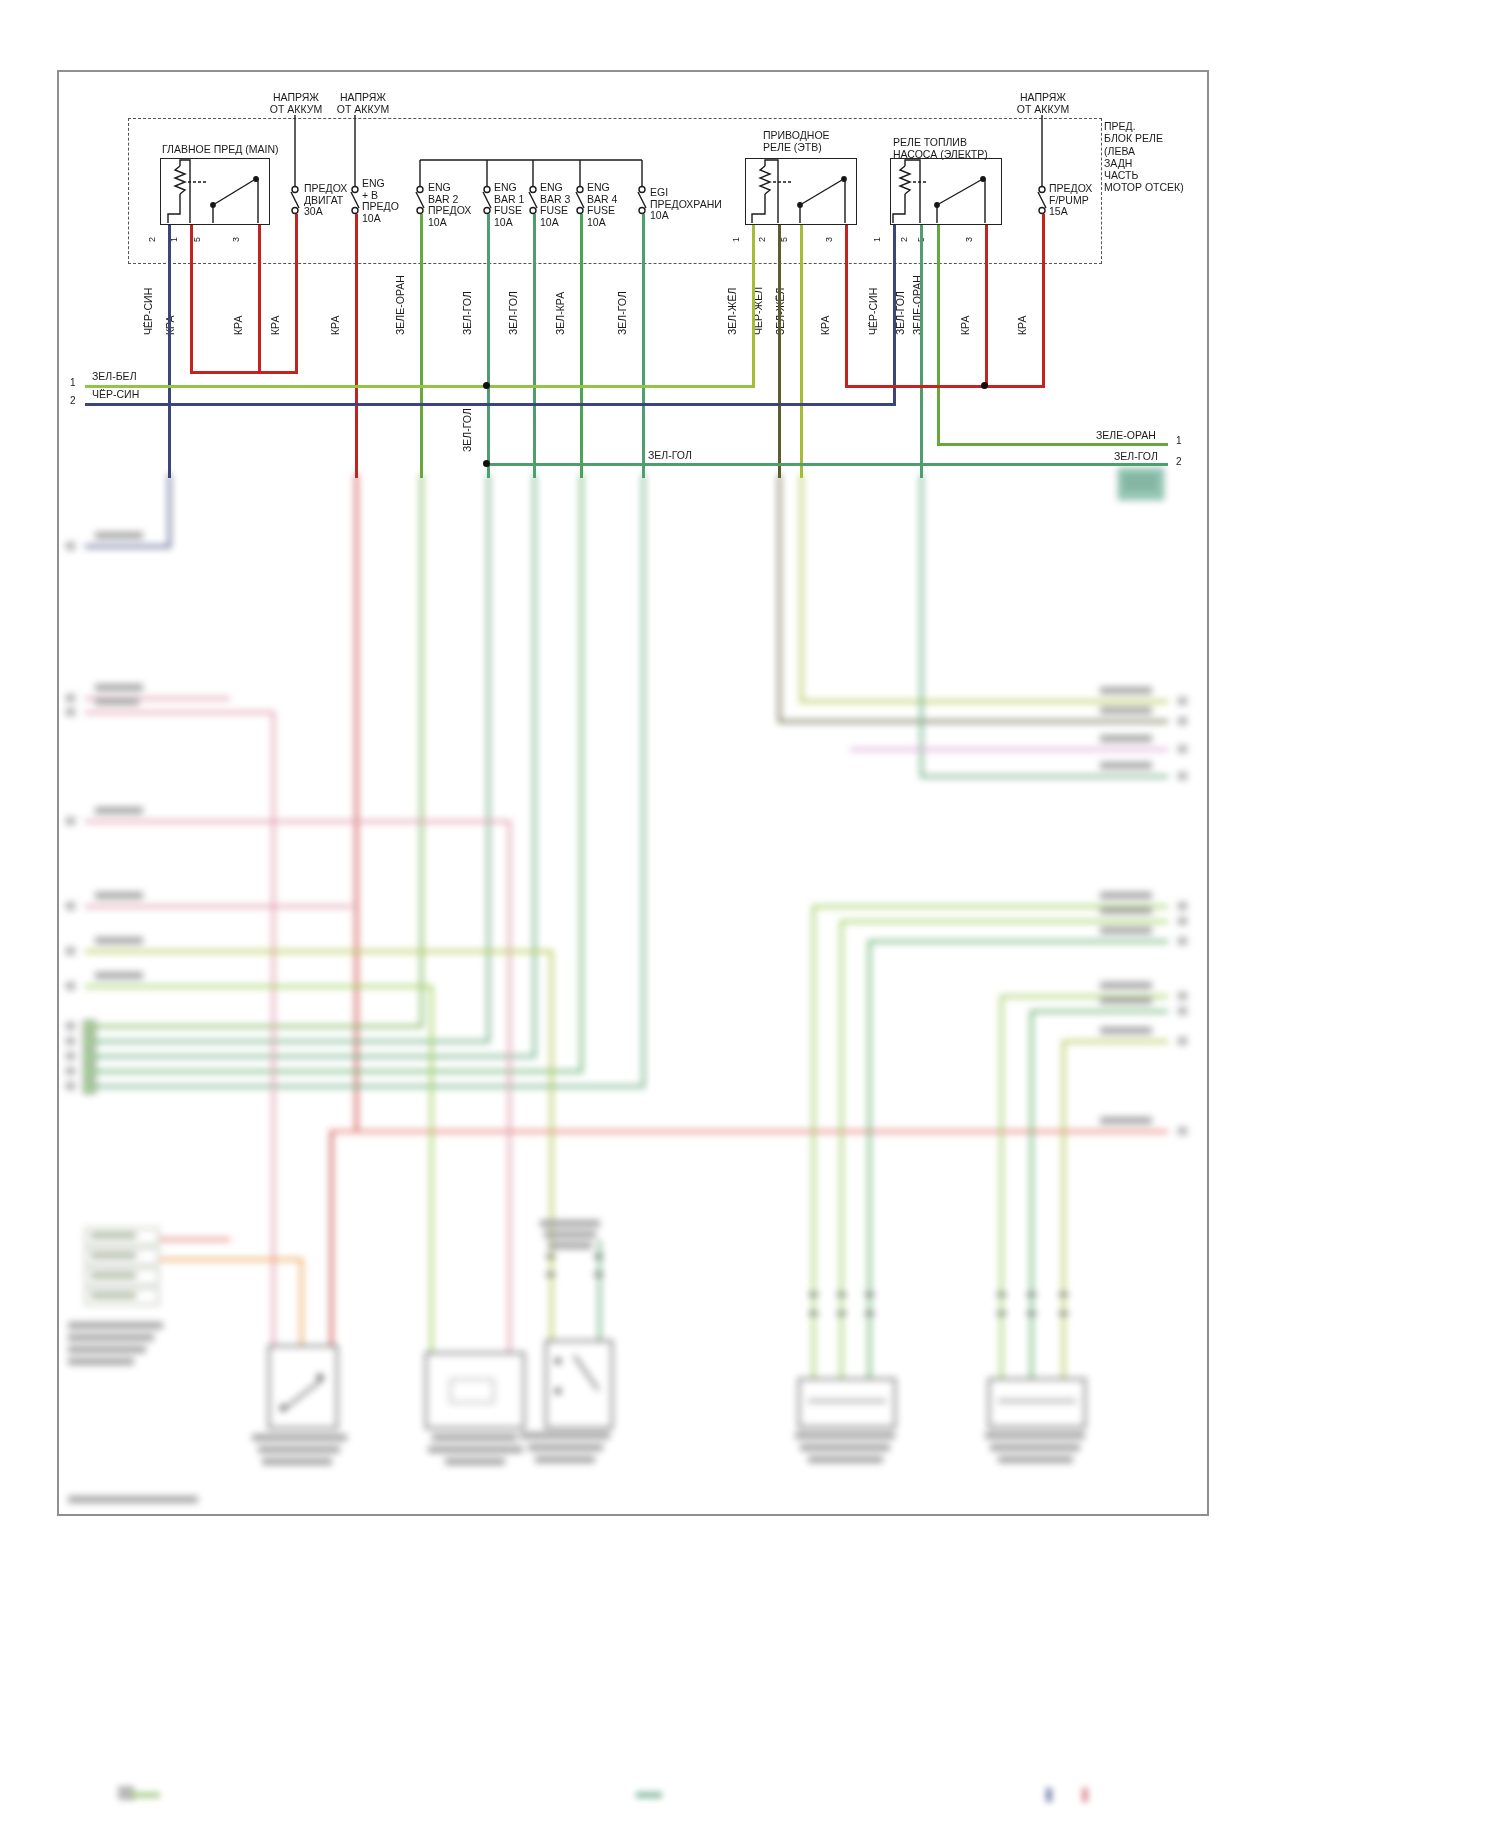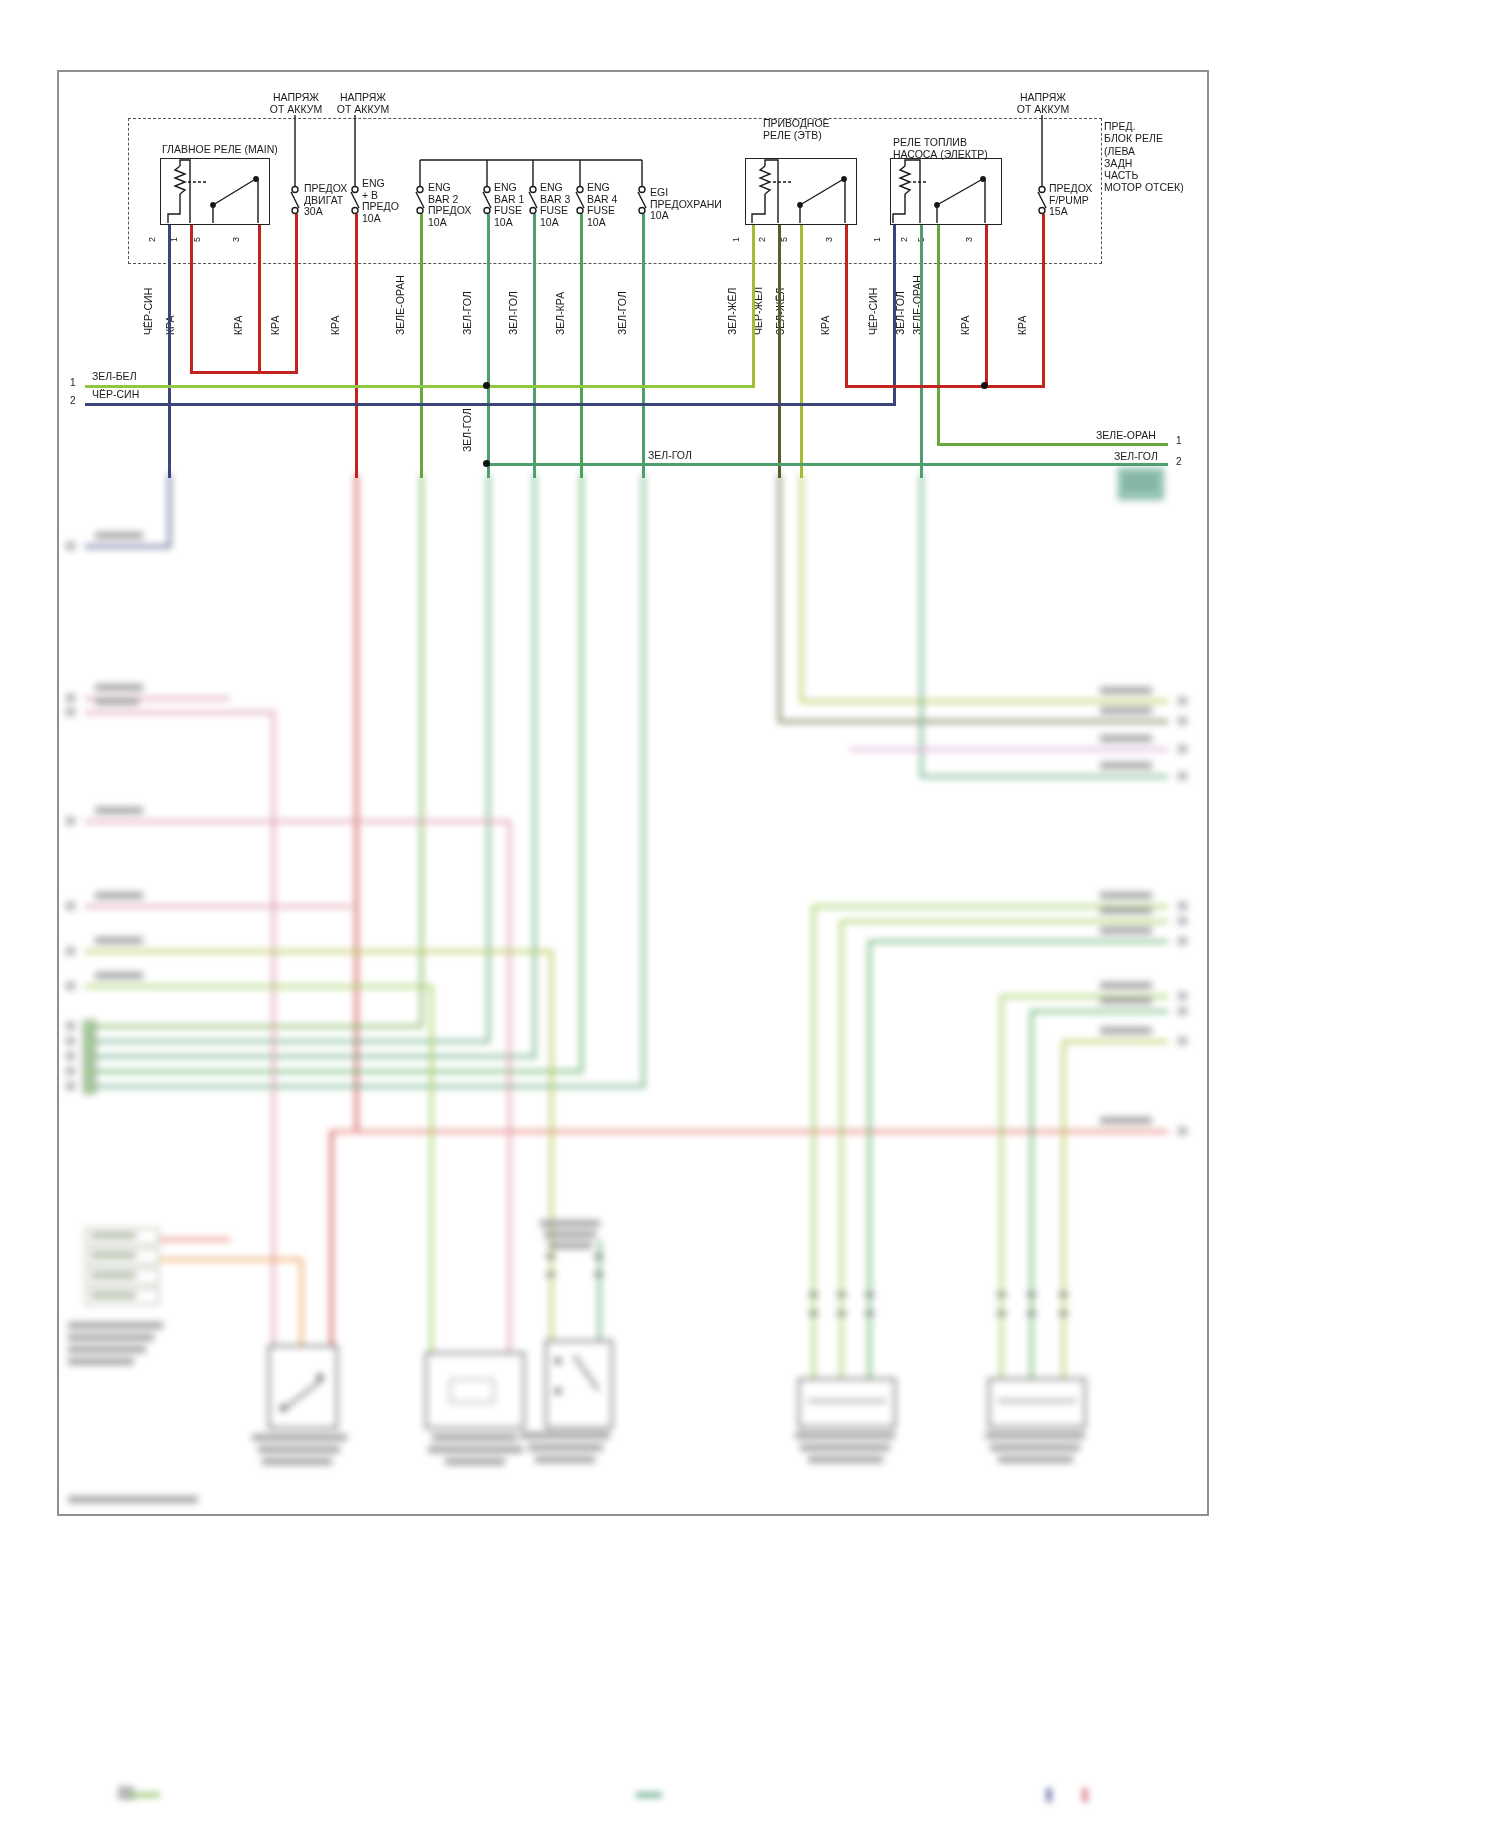--- a/index.html
+++ b/index.html
@@ -230,23 +230,23 @@
 ОТ АККУМ</div>
   <div class="lbl ctr" style="left:1015px;top:92px">НАПРЯЖ
 ОТ АККУМ</div>
   <div class="lbl" style="left:1104px;top:120px;font-size:10.5px;line-height:12.3px">ПРЕД.
 БЛОК РЕЛЕ
 (ЛЕВА
 ЗАДН
 ЧАСТЬ
 МОТОР ОТСЕК)</div>
 
-  <div class="lbl" style="left:162px;top:144px;white-space:nowrap">ГЛАВНОЕ РЕЛЕ (MAIN)</div>
+  <div class="lbl" style="left:162px;top:144px;white-space:nowrap">ГЛАВНОЕ ПРЕД (MAIN)</div>
   <div class="box" style="left:160px;top:158px;width:108px;height:65px"></div>
-  <div class="lbl" style="left:763px;top:118px">ПРИВОДНОЕ
+  <div class="lbl" style="left:763px;top:130px">ПРИВОДНОЕ
 РЕЛЕ (ЭТВ)</div>
   <div class="box" style="left:745px;top:158px;width:110px;height:65px"></div>
   <div class="lbl" style="left:893px;top:137px">РЕЛЕ ТОПЛИВ
 НАСОСА (ЭЛЕКТР)</div>
   <div class="box" style="left:890px;top:158px;width:110px;height:65px"></div>
 
   <div class="lbl" style="left:304px;top:183px">ПРЕДОХ
 ДВИГАТ
 30А</div>
   <div class="lbl" style="left:362px;top:178px">ENG

